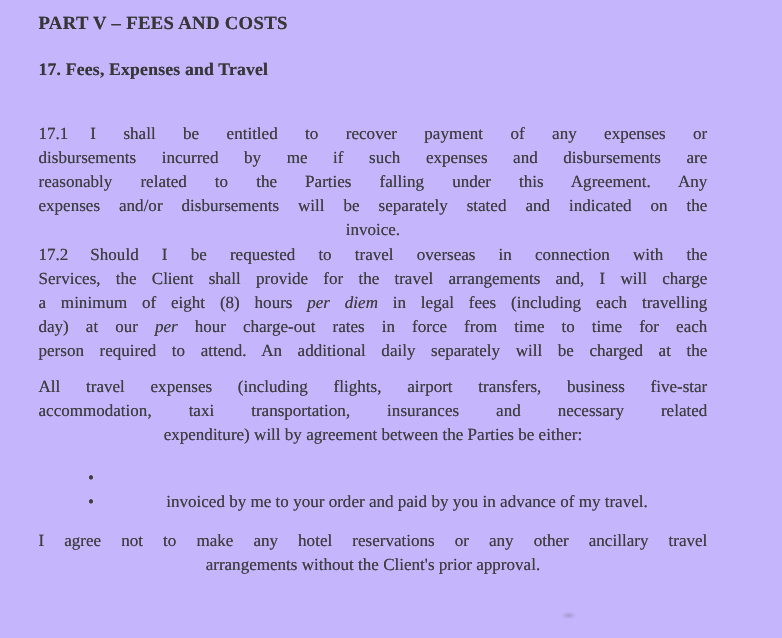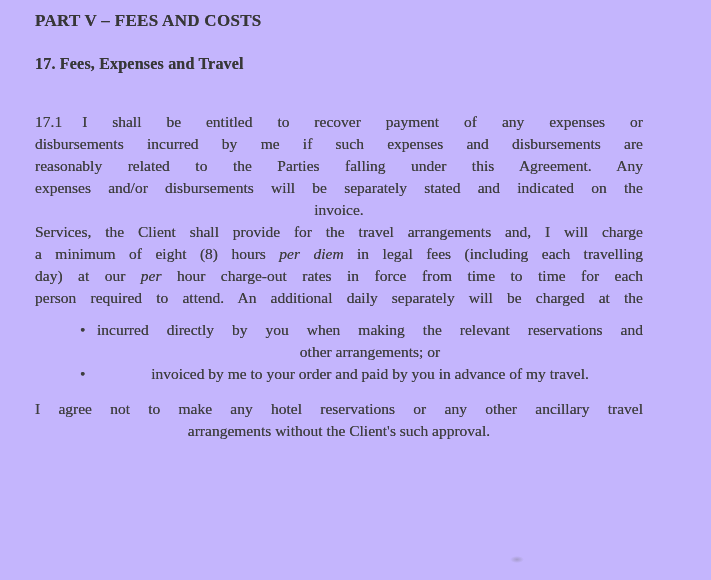--- a/index.html
+++ b/index.html
@@ -72,43 +72,45 @@
 
   <div class="para c171">
     <div class="jline"><span class="num">17.1</span><span>I shall be entitled to recover payment of any expenses or</span></div>
     <div class="jline">disbursements incurred by me if such expenses and disbursements are</div>
     <div class="jline">reasonably related to the Parties falling under this Agreement. Any</div>
     <div class="jline">expenses and/or disbursements will be separately stated and indicated on the</div>
     <div class="lline">invoice.</div>
   </div>
 
   <div class="para c172">
+    <div class="jline"><span class="num">17.2</span><span>Should I be requested to travel overseas in connection with the</span></div>
     <div class="jline">Services, the Client shall provide for the travel arrangements and, I will charge</div>
     <div class="jline"><span>a minimum of eight (8) hours </span><span class="italic">per diem</span><span> in legal fees (including each travelling</span></div>
     <div class="jline"><span>day) at our </span><span class="italic">per</span><span> hour charge-out rates in force from time to time for each</span></div>
     <div class="jline">person required to attend. An additional daily separately will be charged at the</div>
   </div>
 
+  <div class="para travel">
+    <div class="jline">All travel expenses (including flights, airport transfers, business five-star</div>
+    <div class="jline">accommodation, taxi transportation, insurances and necessary related</div>
+    <div class="lline">expenditure) will by agreement between the Parties be either:</div>
+  </div>
 
   <div class="bullet-list">
     <div class="bullet-item">
       <span class="bullet-marker">•</span>
-      <div class="bullet-text">
-        <div class="jline">incurred directly by you when making the relevant reservations and</div>
-        <div class="lline">other arrangements; or</div>
-      </div>
     </div>
     <div class="bullet-item">
       <span class="bullet-marker">•</span>
       <div class="bullet-text">
         <div class="lline">invoiced by me to your order and paid by you in advance of my travel.</div>
       </div>
     </div>
   </div>
 
   <div class="para closing">
     <div class="jline">I agree not to make any hotel reservations or any other ancillary travel</div>
-    <div class="lline">arrangements without the Client's such approval.</div>
+    <div class="lline">arrangements without the Client's prior approval.</div>
   </div>
 
   <div class="smudge"></div>
 
 </div>
 
 </body></html>

